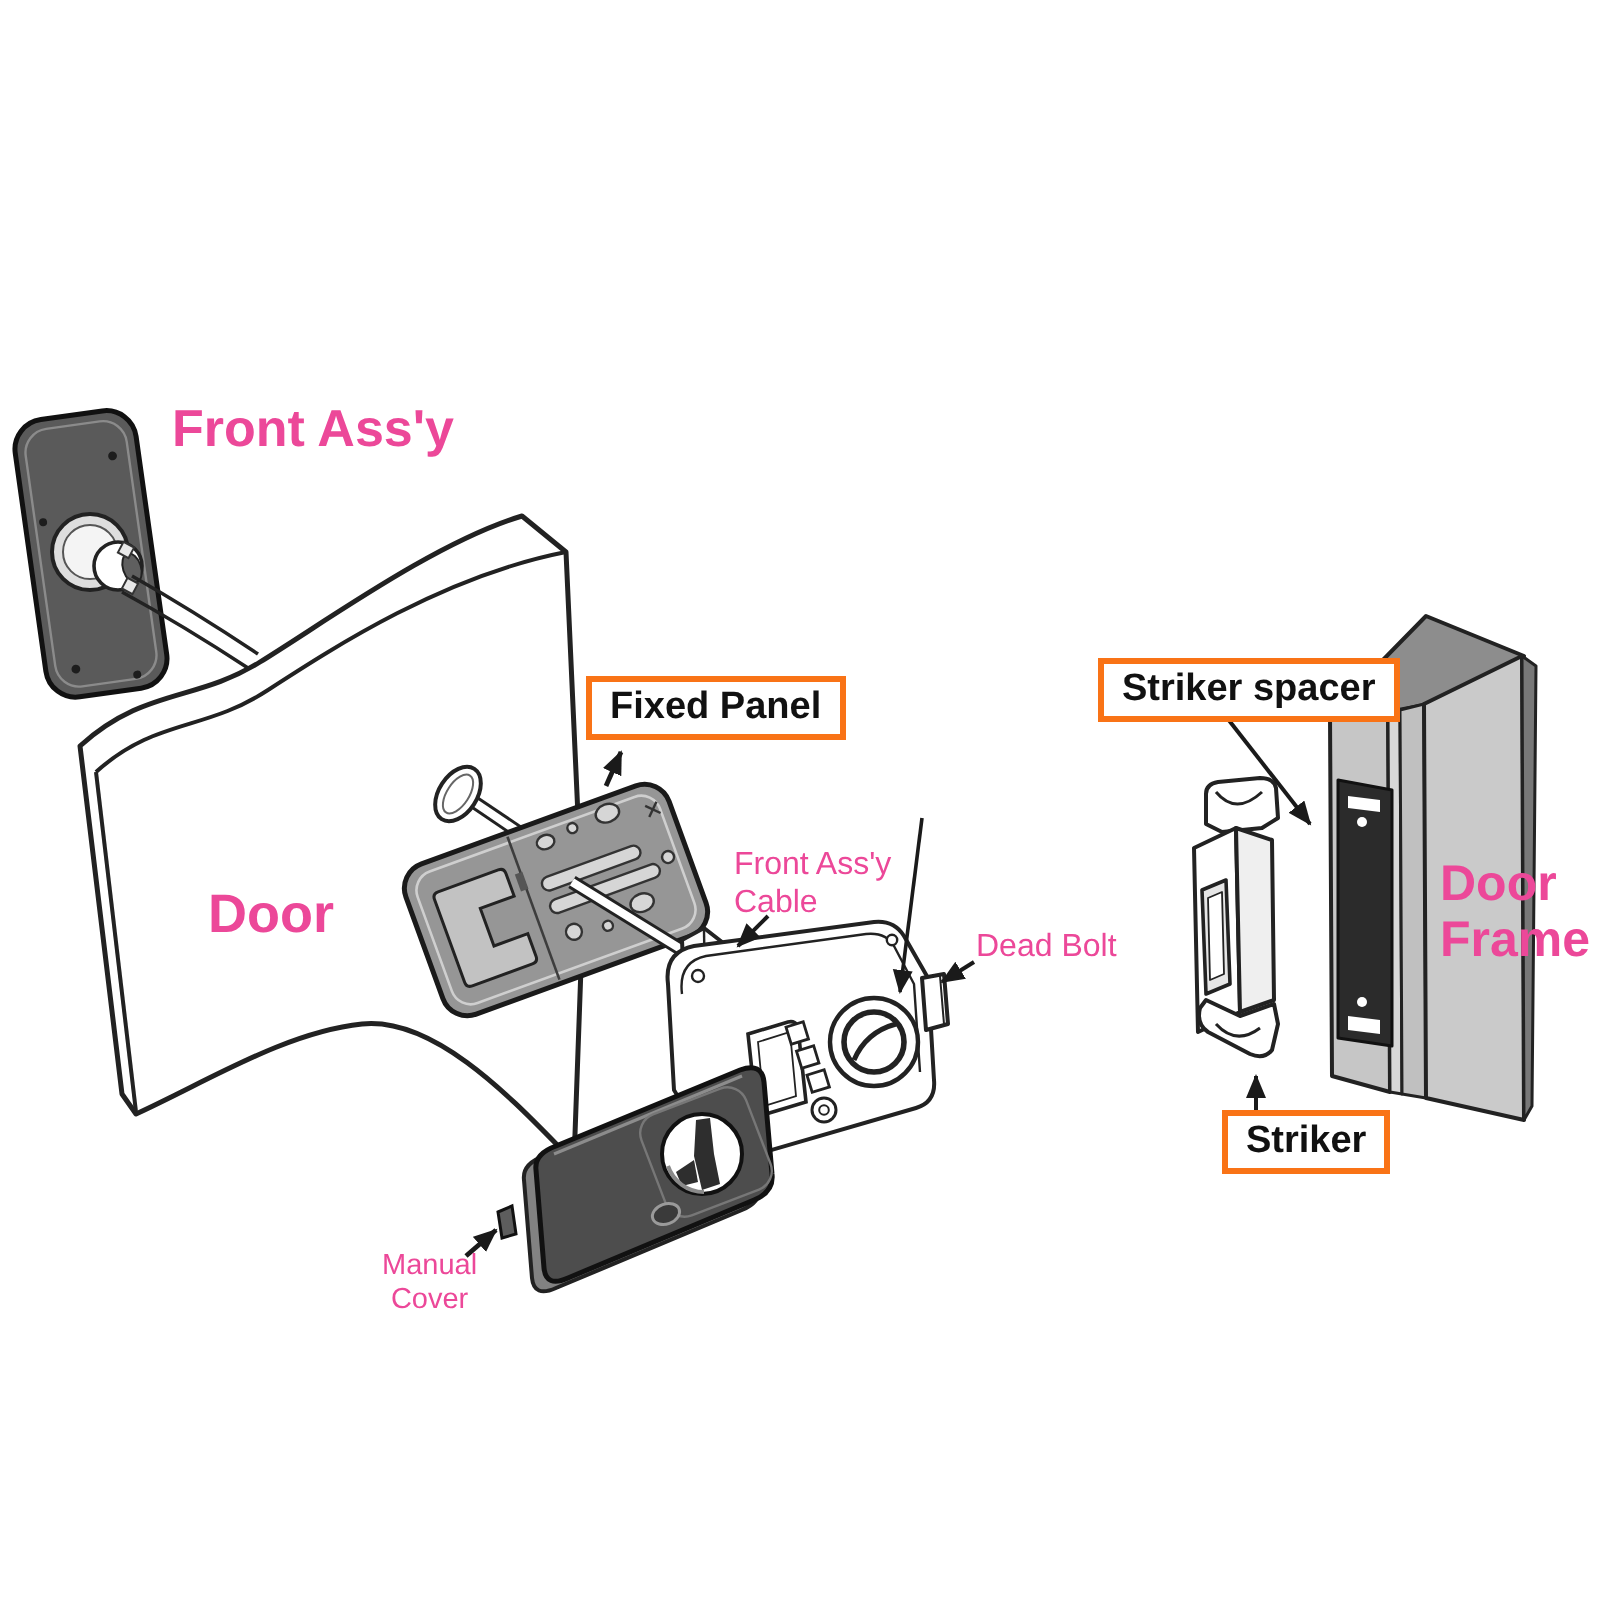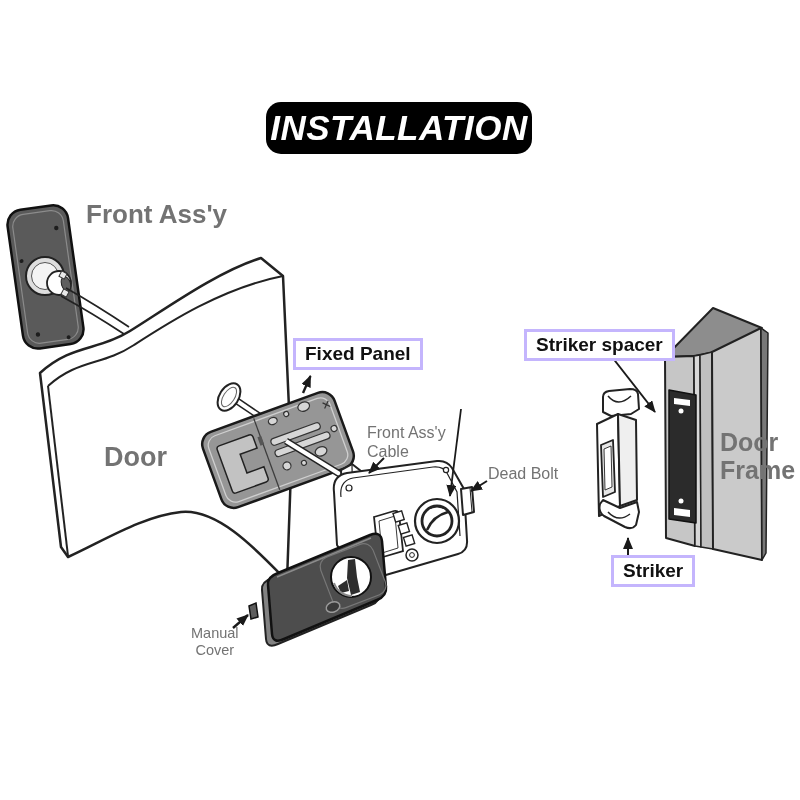--- a/index.html
+++ b/index.html
@@ -1,23 +1,23 @@
 <!DOCTYPE html>
 <html><head>
 <meta charset="utf-8">
 <style>
   html,body{margin:0;padding:0;background:#ffffff;}
   .stage{position:relative;width:800px;height:800px;background:#ffffff;overflow:hidden;
          font-family:"Liberation Sans",sans-serif;}
   .art{position:absolute;left:0;top:0;}
-  .lbl{position:absolute;color:#737373;white-space:pre-line;}
+  .lbl{position:absolute;color:#ec4899;white-space:pre-line;}
   .banner{position:absolute;left:266px;top:102px;width:266px;height:52px;
           background:#000;border-radius:15px;display:flex;align-items:center;justify-content:center;
           color:#fff;font-size:35px;font-weight:bold;font-style:italic;letter-spacing:.5px;}
-  .boxed{position:absolute;background:#fff;border:3px solid #c4b5fd;
+  .boxed{position:absolute;background:#fff;border:3px solid #f97316;
          font-weight:bold;font-size:19px;color:#111;padding:1px 9px;line-height:1.25;white-space:nowrap;}
   .big{font-weight:bold;font-size:26px;}
   .small{font-size:16px;line-height:1.2;}
 </style>
 </head>
 <body>
 
 <div class="stage">
 
 <svg class="art" width="800" height="800" viewBox="0 0 800 800">
@@ -170,35 +170,34 @@
     <line x1="303" y1="393" x2="310.5" y2="376" stroke-width="2.4" marker-end="url(#ah)"></line>
     <path d="M461,409 L450,496" stroke-width="1.8" marker-end="url(#ah)"></path>
     <line x1="487" y1="481" x2="471" y2="491" stroke-width="2" marker-end="url(#ah)"></line>
     <line x1="384" y1="458" x2="369" y2="473" stroke-width="2" marker-end="url(#ah)"></line>
     <line x1="612" y1="357" x2="655" y2="412" stroke-width="2" marker-end="url(#ah)"></line>
     <line x1="628" y1="555" x2="628" y2="538" stroke-width="2" marker-end="url(#ah)"></line>
     <line x1="233" y1="628" x2="248" y2="615" stroke-width="2.4" marker-end="url(#ah)"></line>
   </g>
 </svg>
 
-<div class="banner">INSTALLATION</div>
 
 <div class="lbl big" style="left:86px;top:199px;">Front Ass'y</div>
 
 <div class="lbl" style="left:104px;top:442px;font-weight:bold;font-size:27px;">Door</div>
 
 <div class="boxed" style="left:293px;top:338px;">Fixed Panel</div>
 
 <div class="lbl small" style="left:367px;top:423px;">Front Ass'y
 Cable</div>
 
 
 <div class="lbl small" style="left:488px;top:464px;">Dead Bolt</div>
 
-<div class="boxed" style="left:524px;top:329px;text-align:right;">Striker spacer</div>
+<div class="boxed" style="left:549px;top:329px;text-align:right;">Striker spacer</div>
 
 <div class="lbl" style="left:720px;top:428px;font-weight:bold;font-size:25px;line-height:1.12;">Door
 Frame</div>
 
 <div class="boxed" style="left:611px;top:555px;">Striker</div>
 
 <div class="lbl" style="left:191px;top:625px;font-size:14.5px;line-height:1.18;text-align:center;">Manual
 Cover</div>
 
 

